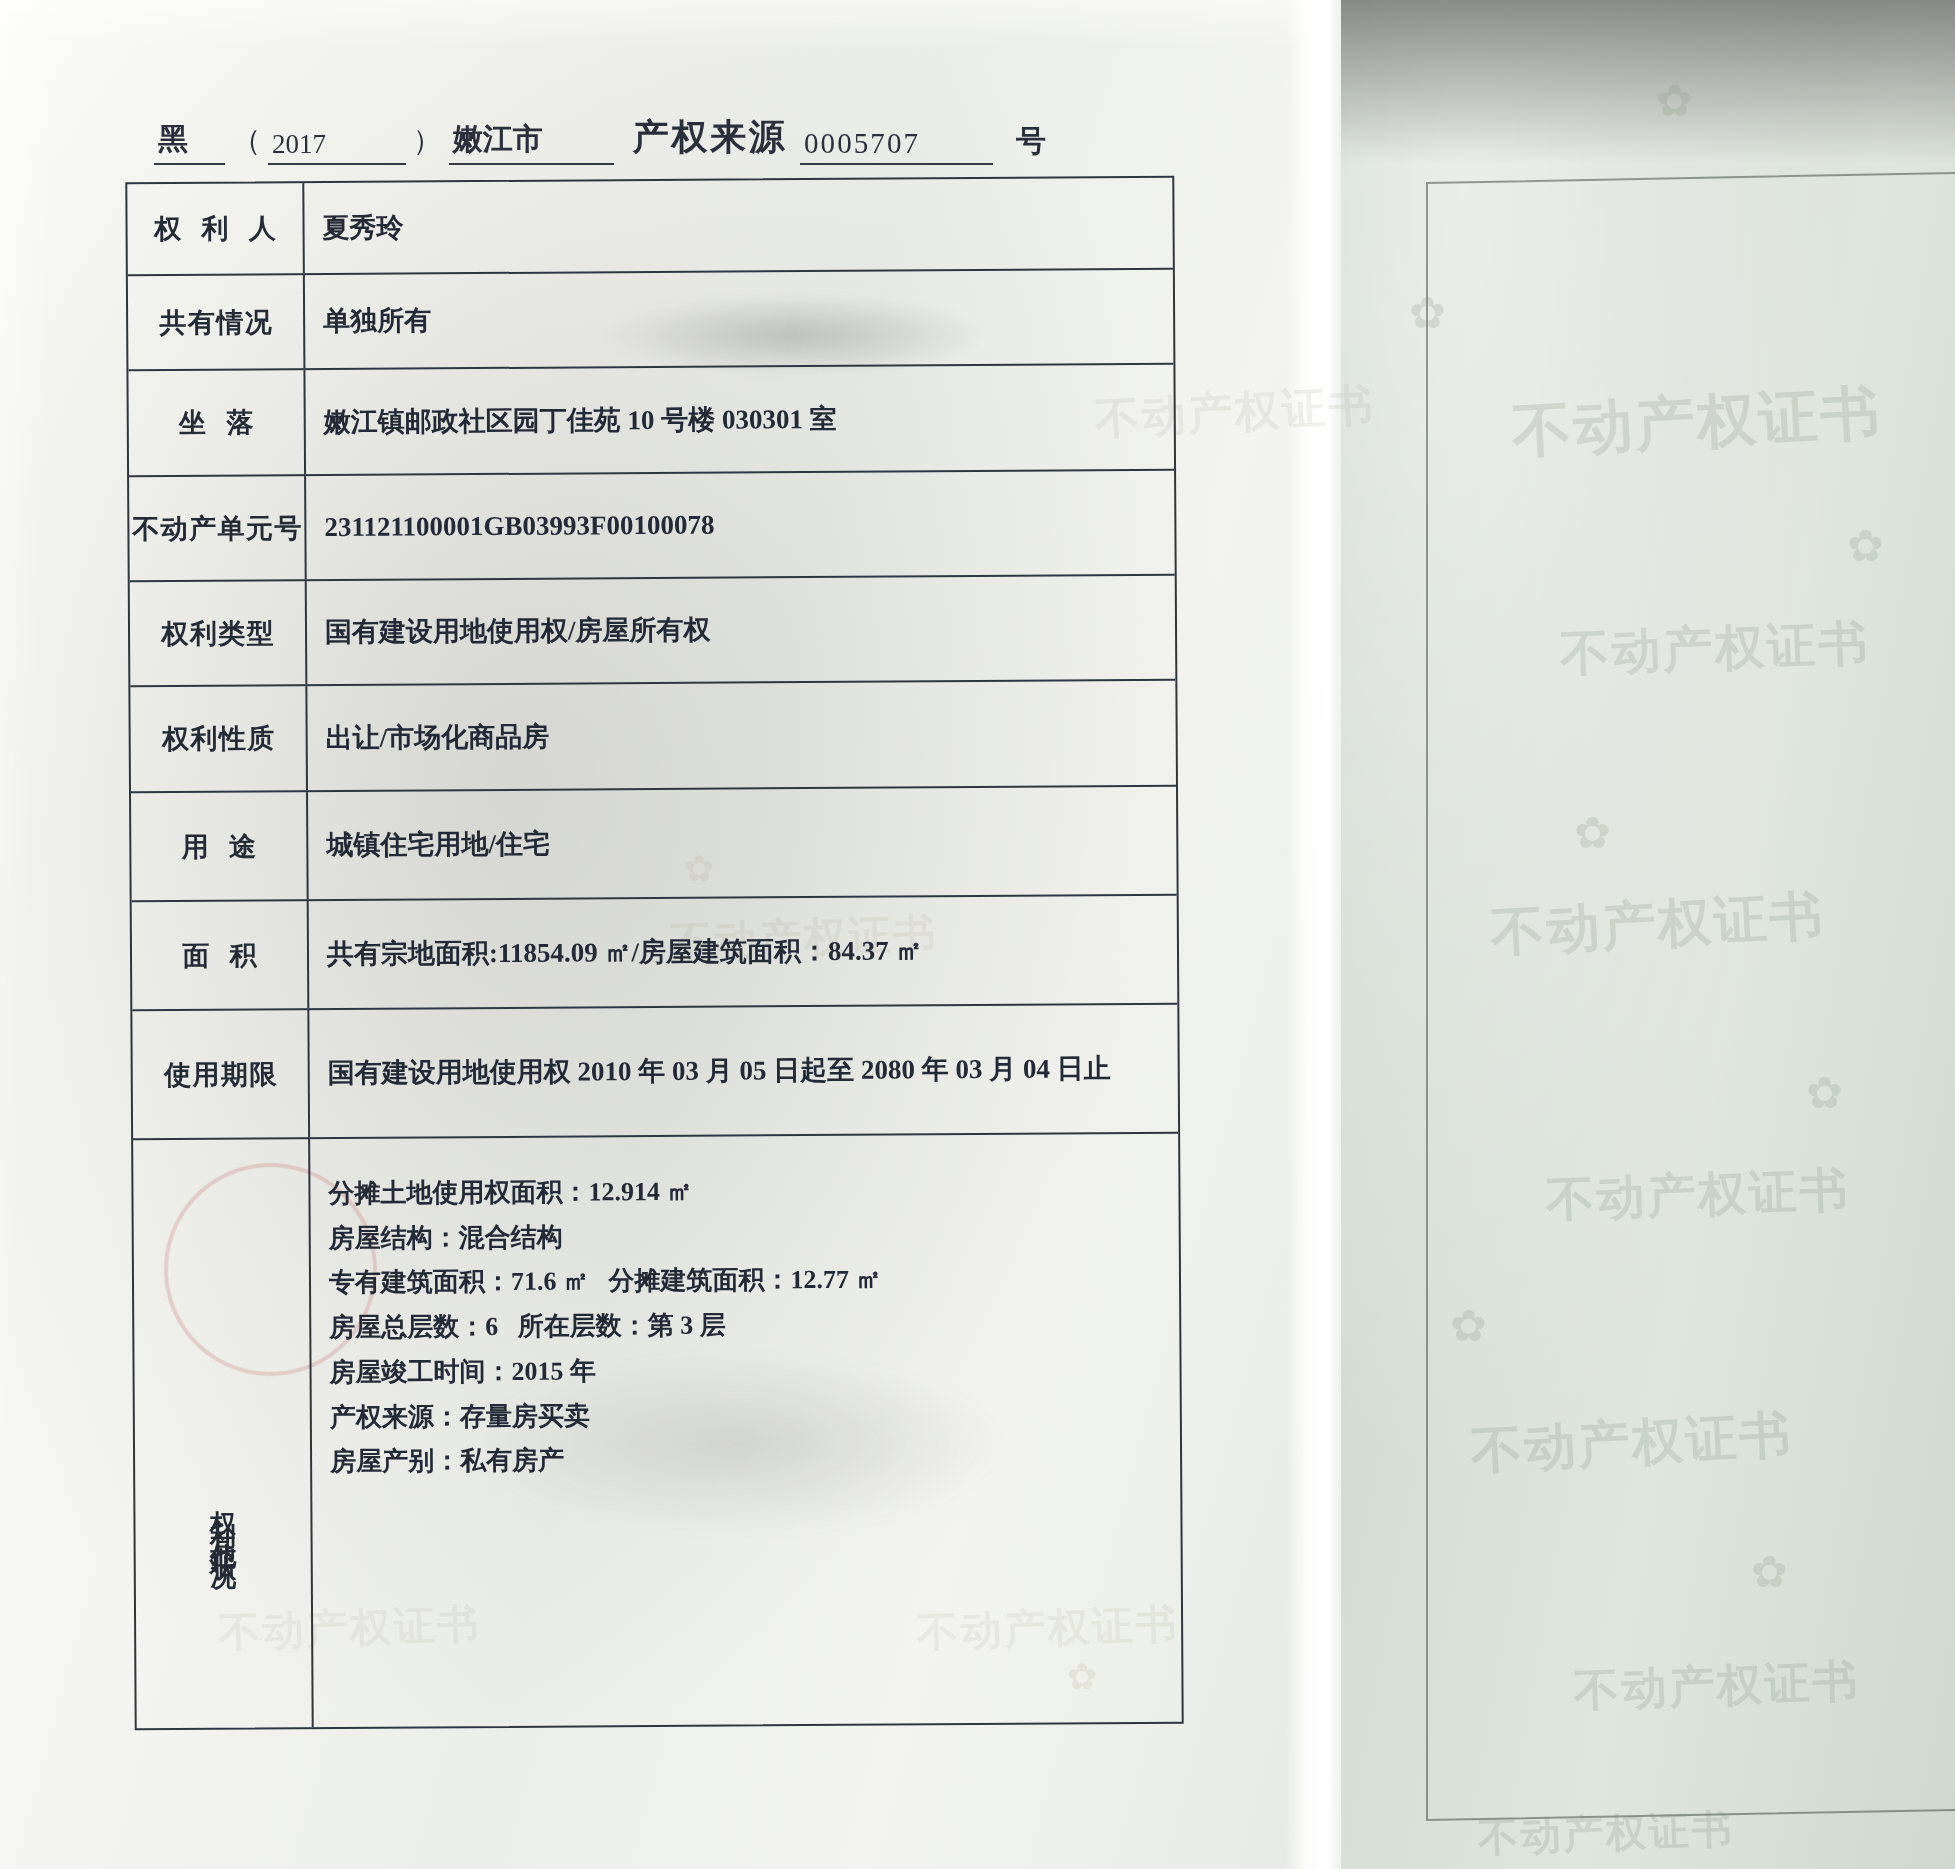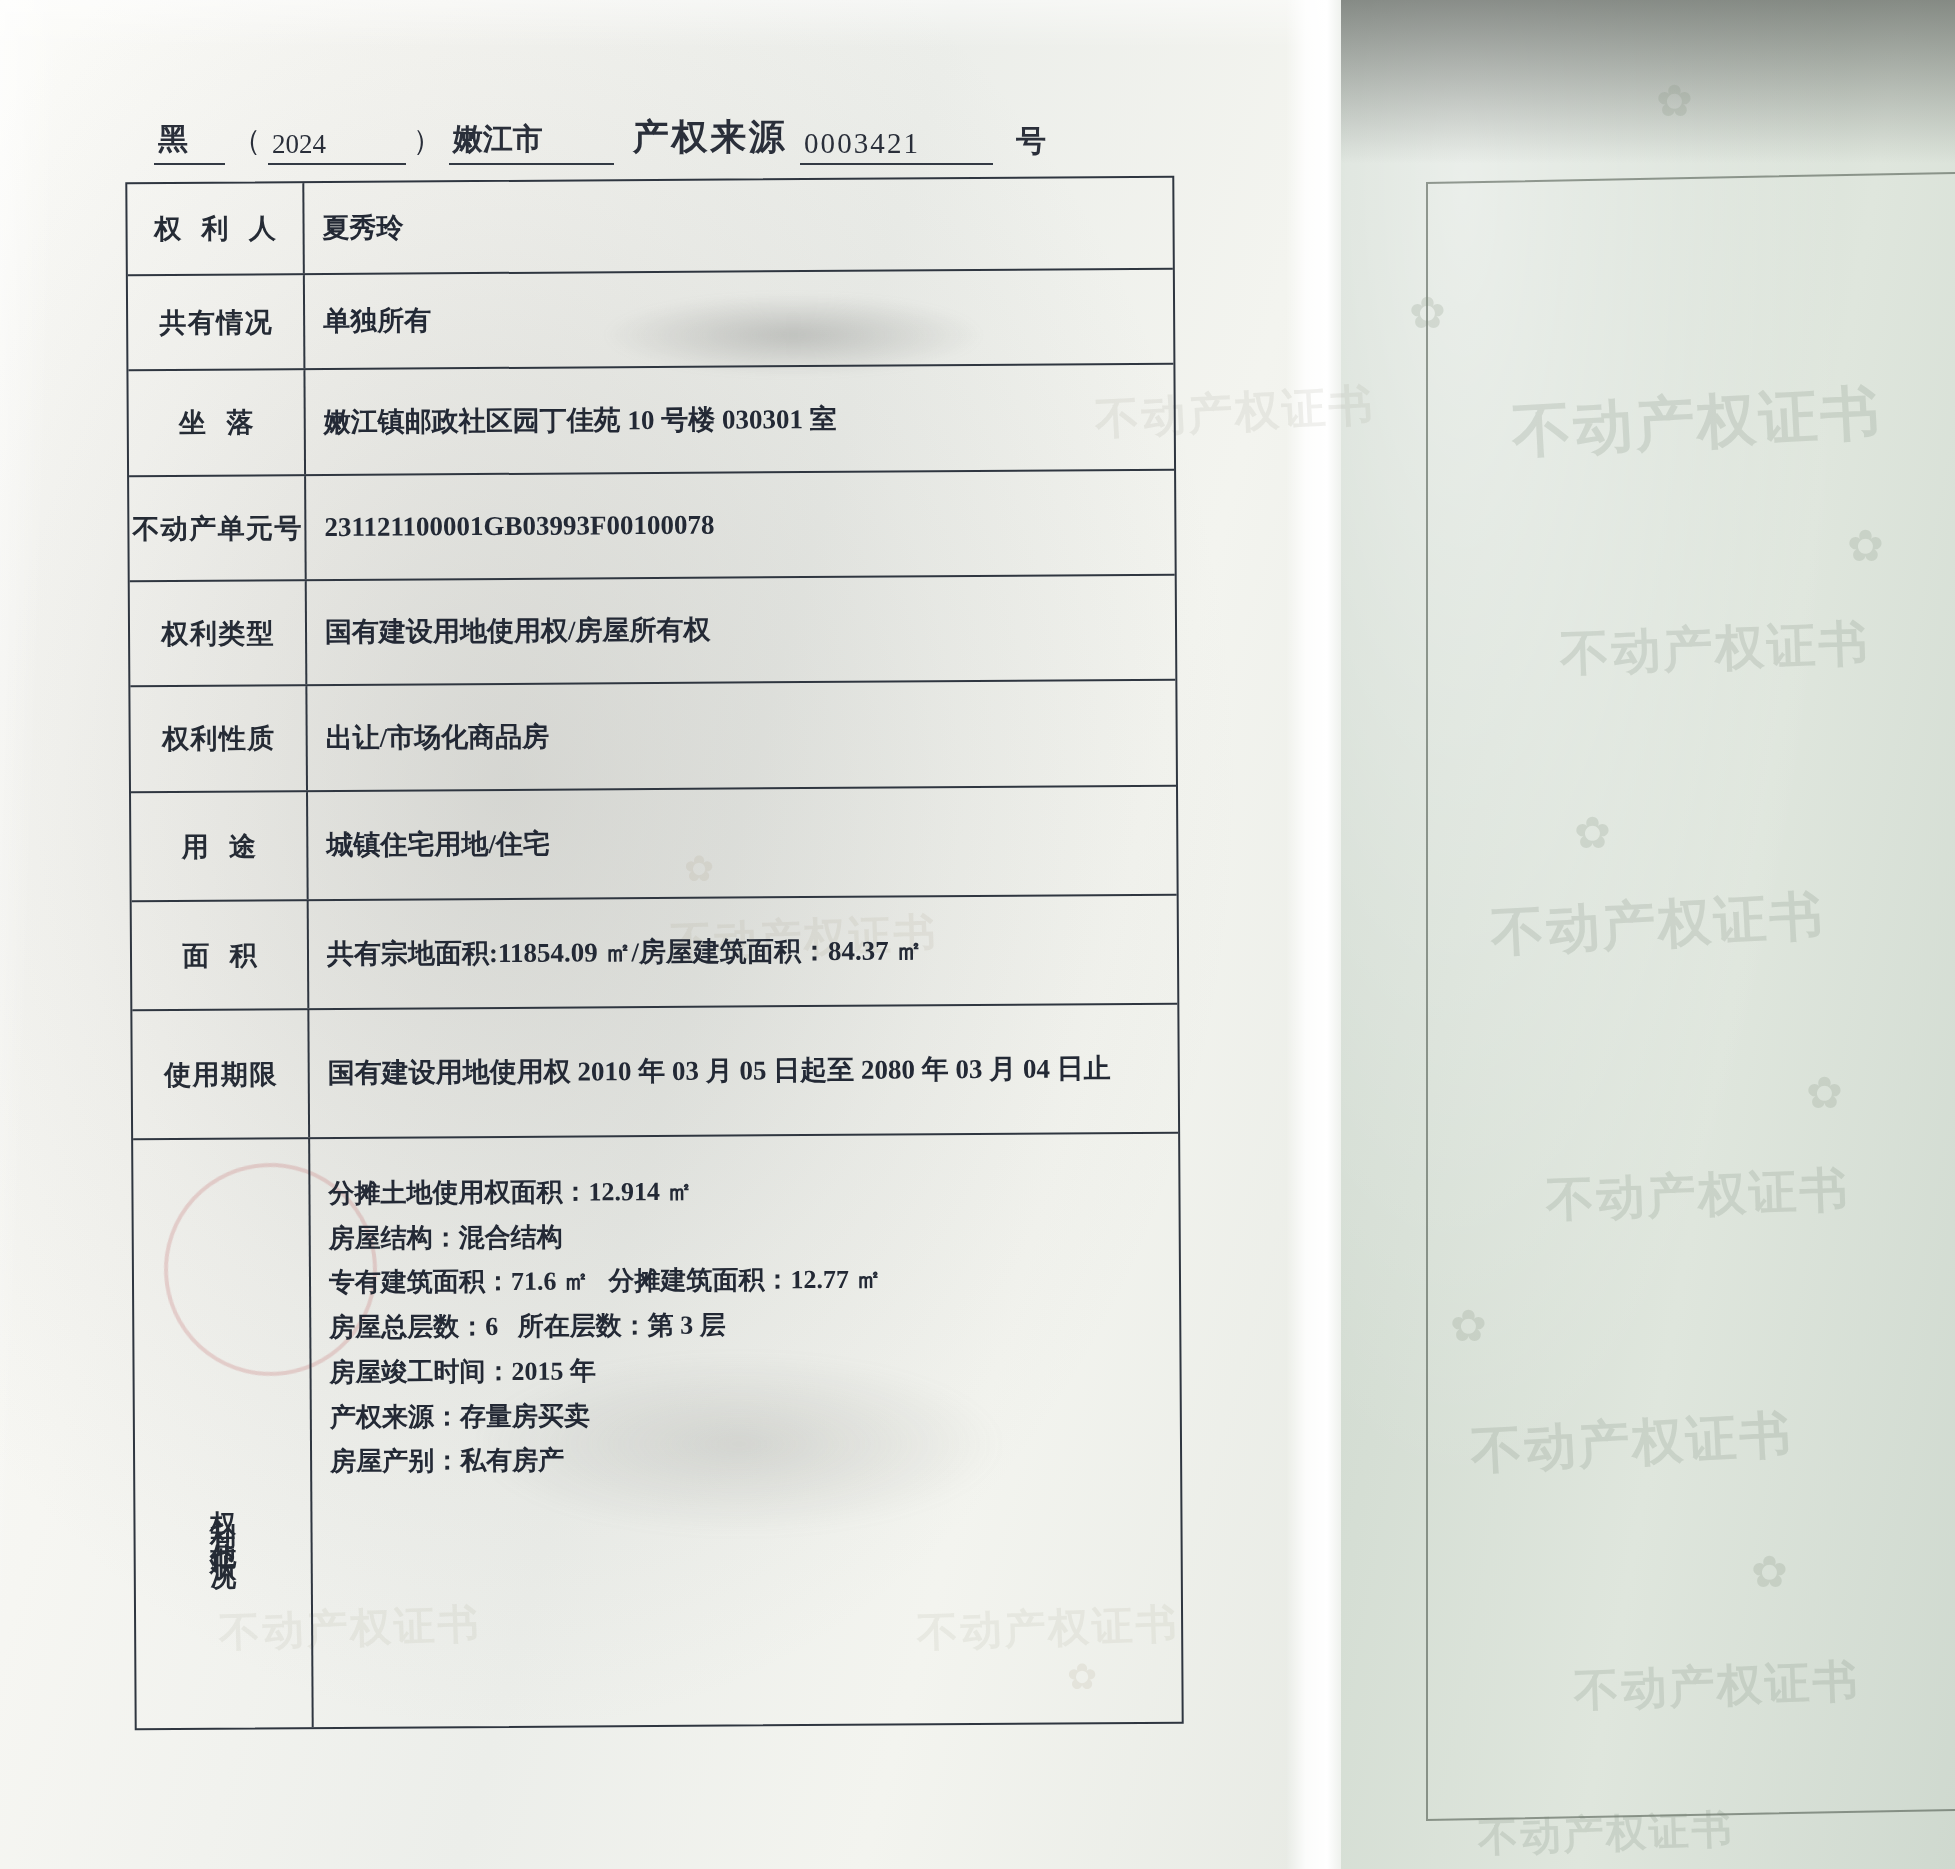--- a/index.html
+++ b/index.html
@@ -241,25 +241,25 @@
   <div class="star" style="left:1450px; top:1300px;">✿</div>
   <div class="star" style="left:1751px; top:1546px;">✿</div>
   <div class="star" style="left:684px; top:848px; font-size:36px; color:rgba(165,155,125,0.15);">✿</div>
   <div class="star" style="left:1067px; top:1656px; font-size:36px; color:rgba(165,155,125,0.15);">✿</div>
 
   <div class="seal"></div>
 
   <div class="hdr">
     <div class="cell u h-prov">黑</div>
     <div class="cell h-par">（</div>
-    <div class="cell u h-year">2024</div>
+    <div class="cell u h-year">2017</div>
     <div class="cell h-par">）</div>
     <div class="cell u h-city">嫩江市</div>
     <div class="cell h-title">产权来源</div>
-    <div class="cell u h-no">0003421</div>
+    <div class="cell u h-no">0005707</div>
     <div class="cell h-hao">号</div>
   </div>
 
   <div class="tbl">
 
     <div class="row r-name">
       <div class="lbl">权 利 人</div>
       <div class="val">夏秀玲</div>
     </div>
 

